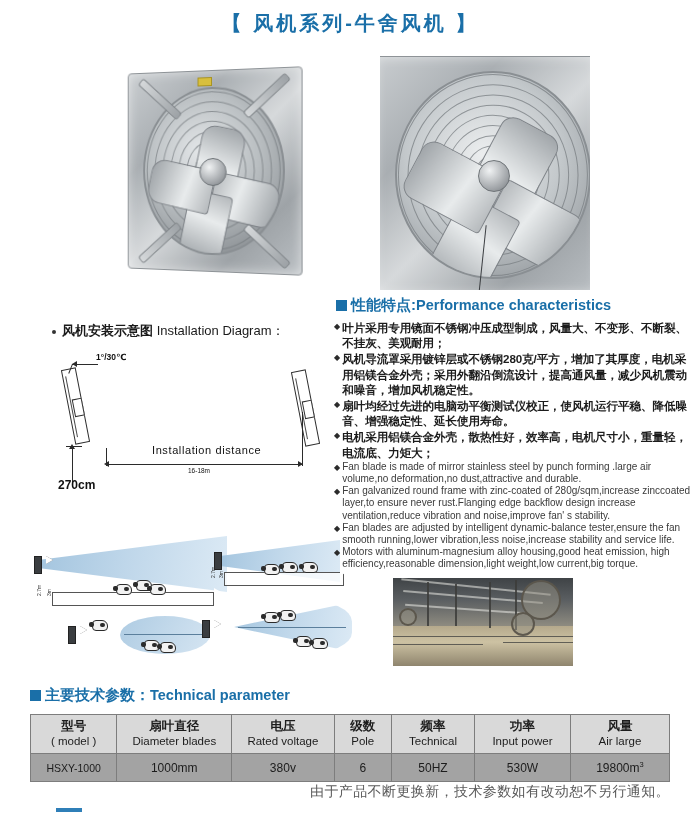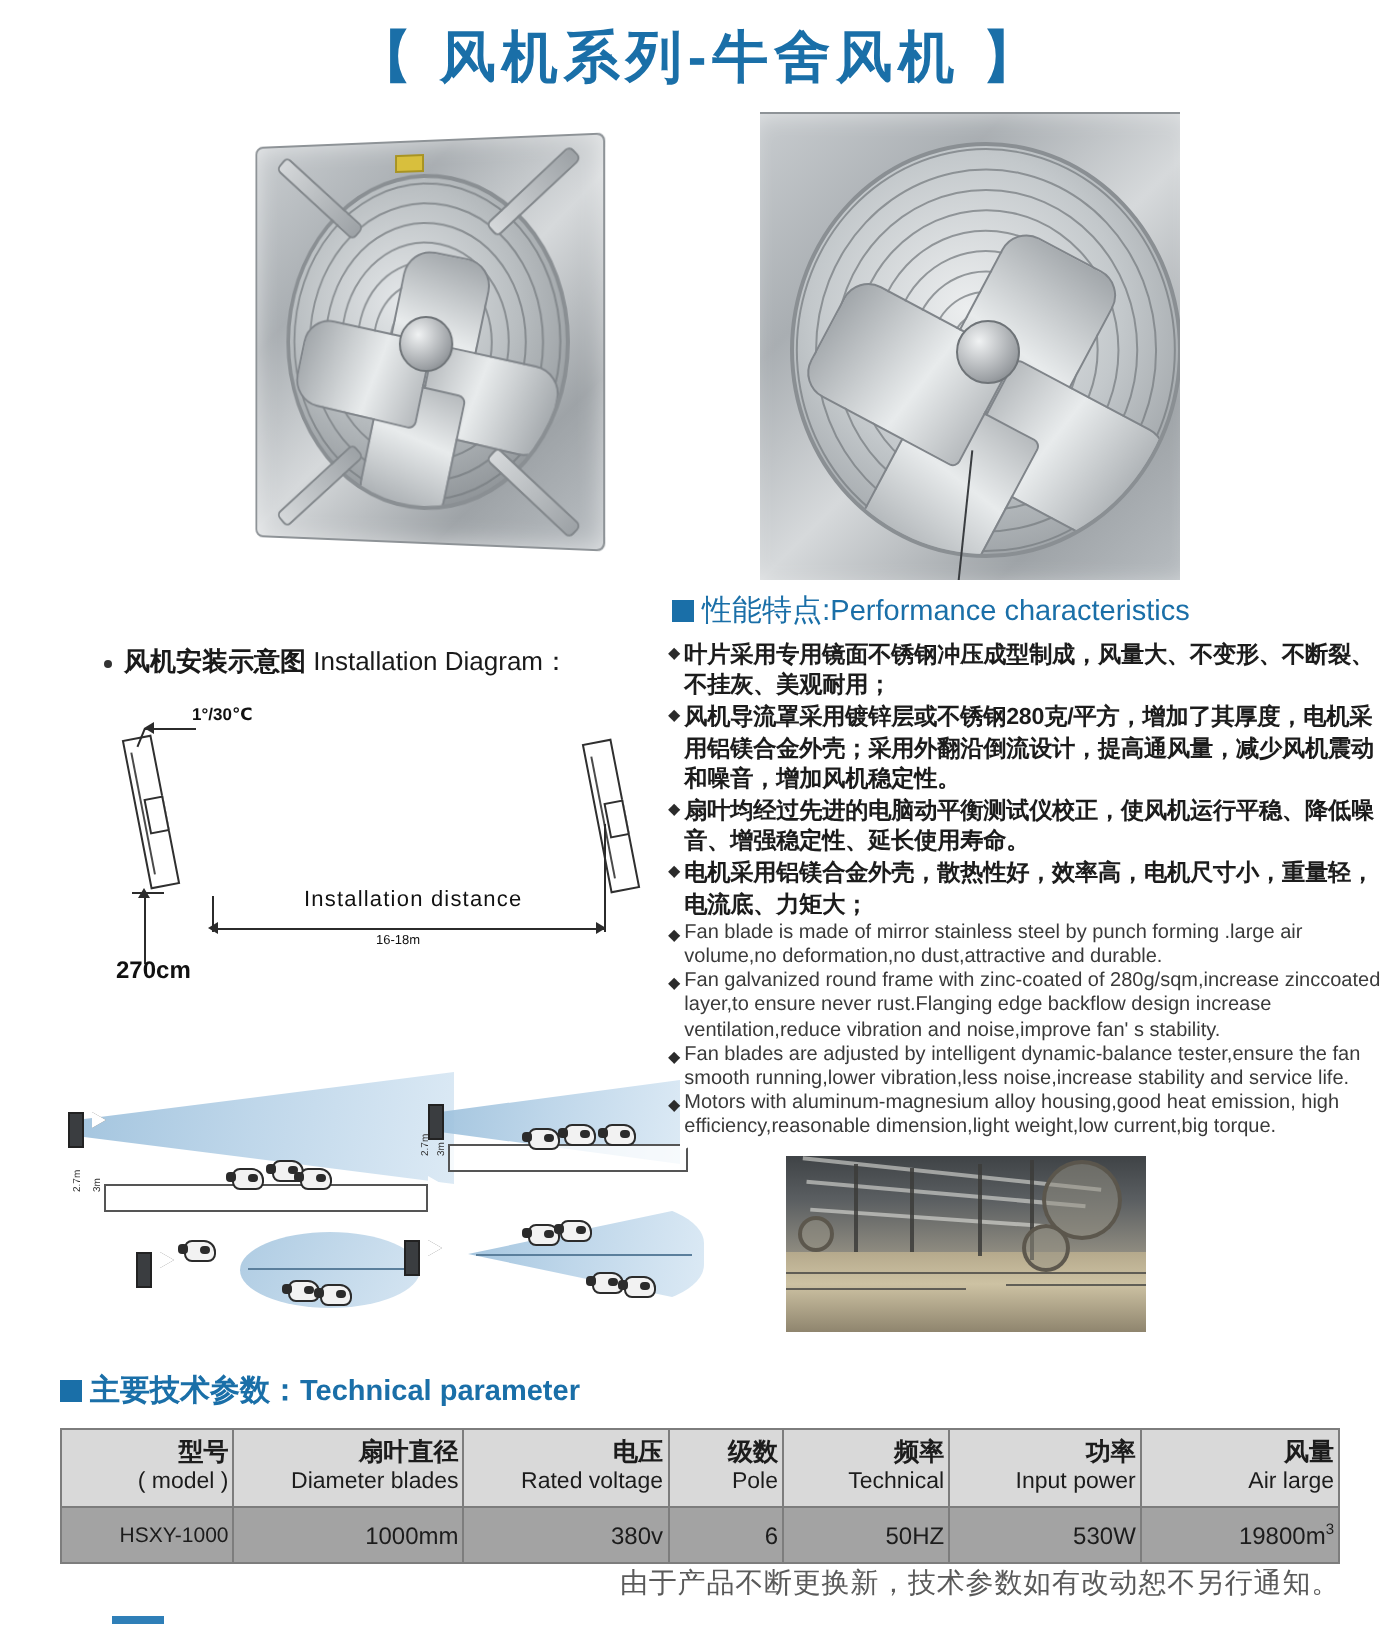--- a/index.html
+++ b/index.html
@@ -16,21 +16,21 @@
     overflow: hidden;
   }
 
   
   .page-title {
     position: absolute;
     top: 10px;
     left: 0;
     width: 700px;
     text-align: center;
-    font-size: 28px;
+    font-size: 20px;
     font-weight: bold;
     color: #1a6fa8;
     letter-spacing: 3px;
   }
 
   
   .photo-row {
     position: absolute;
     top: 52px;
     left: 110px;
@@ -342,21 +342,21 @@
     position: absolute;
     height: 1px;
     background: rgba(70,70,68,.8);
   }
 
   
   .perf-head {
     position: absolute;
     left: 336px; top: 296px;
     font-size: 15px;
-    font-weight: normal;
+    font-weight: bold;
     color: #1a6fa8;
     white-space: nowrap;
   }
   .sq {
     display: inline-block;
     width: 11px; height: 11px;
     background: #1a6fa8;
     margin-right: 4px;
     vertical-align: -1px;
   }
@@ -407,21 +407,21 @@
 
   .spec-table {
     position: absolute;
     left: 30px; top: 714px;
     width: 640px;
     border-collapse: collapse;
     table-layout: fixed;
   }
   .spec-table th, .spec-table td {
     border: 1px solid #7d7d7d;
-    text-align: right;
+    text-align: center;
     color: #1c1c1c;
   }
   .spec-table th {
     background: #d9d9d9;
     padding: 4px 2px 5px;
     font-weight: bold;
   }
   .spec-table th .cn {
     display: block;
     font-size: 12.5px;

